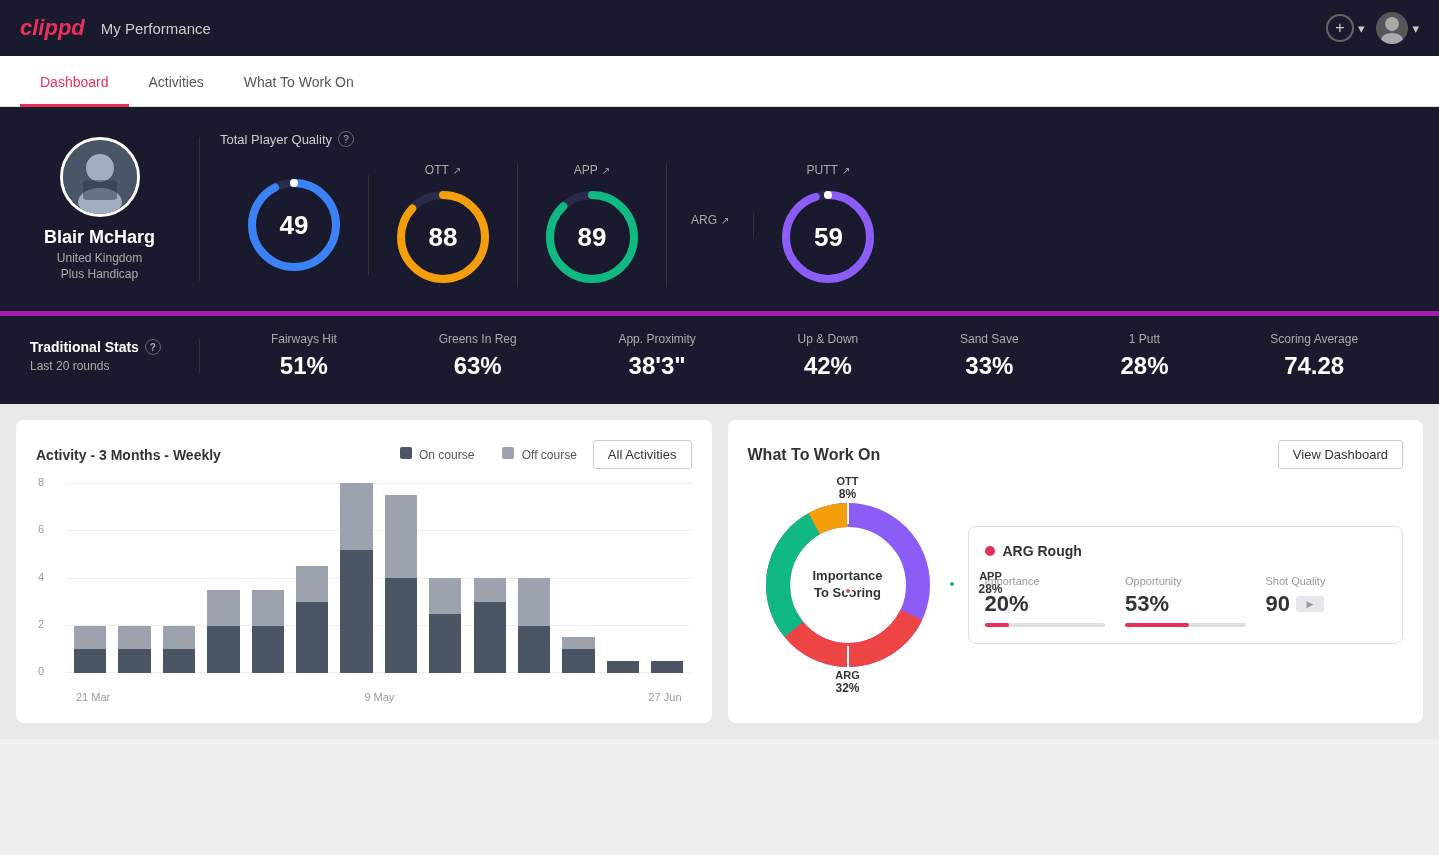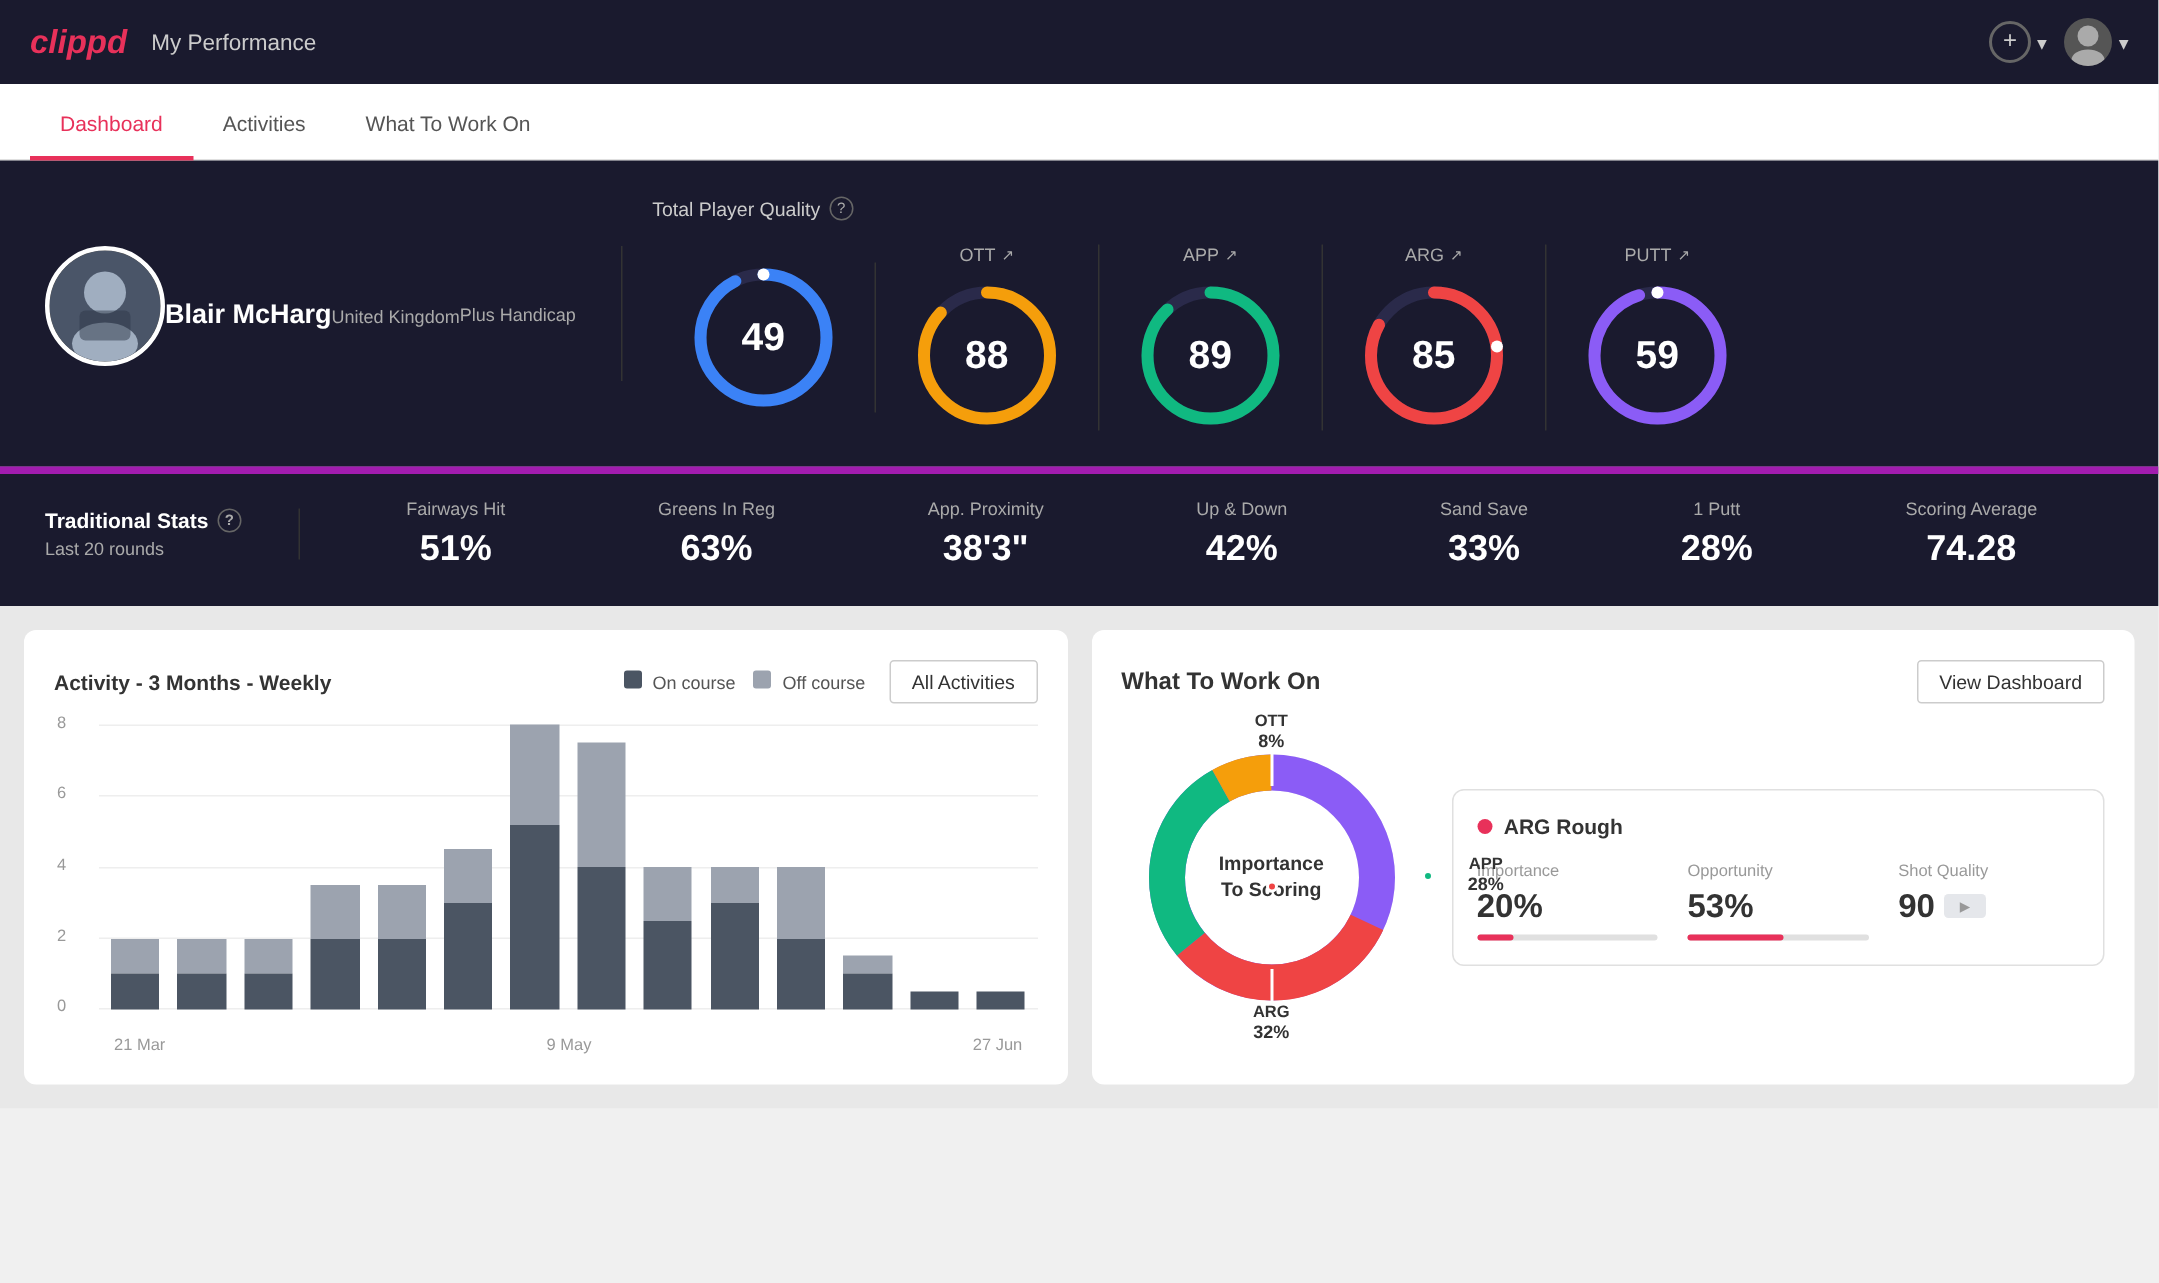--- a/index.html
+++ b/index.html
@@ -59,20 +59,21 @@
       padding: 24px 30px;
       display: flex;
       align-items: center;
       gap: 0;
     }
 
     
     .player-info {
       min-width: 170px;
       display: flex;
+      flex-direction: column;
       align-items: center;
       padding-right: 30px;
       border-right: 1px solid #333;
     }
     .player-avatar {
       width: 80px; height: 80px; border-radius: 50%; background: #555;
       overflow: hidden; border: 3px solid #fff; margin-bottom: 10px;
       display: flex; align-items: center; justify-content: center; font-size: 30px;
     }
     .player-name { font-size: 18px; font-weight: bold; text-align: center; }
@@ -137,21 +138,21 @@
       flex: 1; padding: 20px;
       color: #333;
     }
 
     
     .chart-header {
       display: flex; align-items: center; justify-content: space-between;
       margin-bottom: 14px;
     }
     .chart-title { font-size: 14px; font-weight: 600; color: #333; }
-    .chart-legend { display: flex; align-items: flex-end; gap: 12px; font-size: 12px; color: #555; }
+    .chart-legend { display: flex; align-items: flex-end; gap: 28px; font-size: 12px; color: #555; }
     .legend-dot { width: 12px; height: 12px; border-radius: 2px; display: inline-block; margin-right: 4px; }
     .all-activities-btn {
       border: 1px solid #ccc; background: #fff; padding: 6px 14px;
       font-size: 13px; cursor: pointer; border-radius: 3px; color: #333; font-weight: 500;
     }
     .chart-area {
       position: relative; height: 220px;
     }
     .chart-grid {
       position: absolute; left: 30px; right: 0; top: 0; bottom: 30px;
@@ -300,28 +301,20 @@
           <svg class="ring-svg" viewBox="0 0 100 100">
             <circle cx="50" cy="50" r="42" fill="none" stroke="#2a2a4a" stroke-width="8"></circle>
             <circle cx="50" cy="50" r="42" fill="none" stroke="#10b981" stroke-width="8" stroke-dasharray="254" stroke-dashoffset="22" stroke-linecap="round" transform="rotate(-90 50 50)"></circle>
           </svg>
           <span class="score-number">89</span>
         </div>
       </div>
 
       <div class="score-item">
         <div class="score-label">ARG <span style="font-size:10px">↗</span></div>
-        <div class="score-circle-wrap">
-          <svg class="ring-svg" viewBox="0 0 100 100">
-            <circle cx="50" cy="50" r="42" fill="none" stroke="#2a2a4a" stroke-width="8"></circle>
-            <circle cx="50" cy="50" r="42" fill="none" stroke="#ef4444" stroke-width="8" stroke-dasharray="254" stroke-dashoffset="35" stroke-linecap="round" transform="rotate(-90 50 50)"></circle>
-            <circle cx="92" cy="44" r="4" fill="#fff"></circle>
-          </svg>
-          <span class="score-number">85</span>
-        </div>
       </div>
 
       <div class="score-item">
         <div class="score-label">PUTT <span style="font-size:10px">↗</span></div>
         <div class="score-circle-wrap">
           <svg class="ring-svg" viewBox="0 0 100 100">
             <circle cx="50" cy="50" r="42" fill="none" stroke="#2a2a4a" stroke-width="8"></circle>
             <circle cx="50" cy="50" r="42" fill="none" stroke="#8b5cf6" stroke-width="8" stroke-dasharray="254" stroke-dashoffset="3" stroke-linecap="round" transform="rotate(-90 50 50)"></circle>
             <circle cx="50" cy="8" r="4" fill="#fff"></circle>
           </svg>

